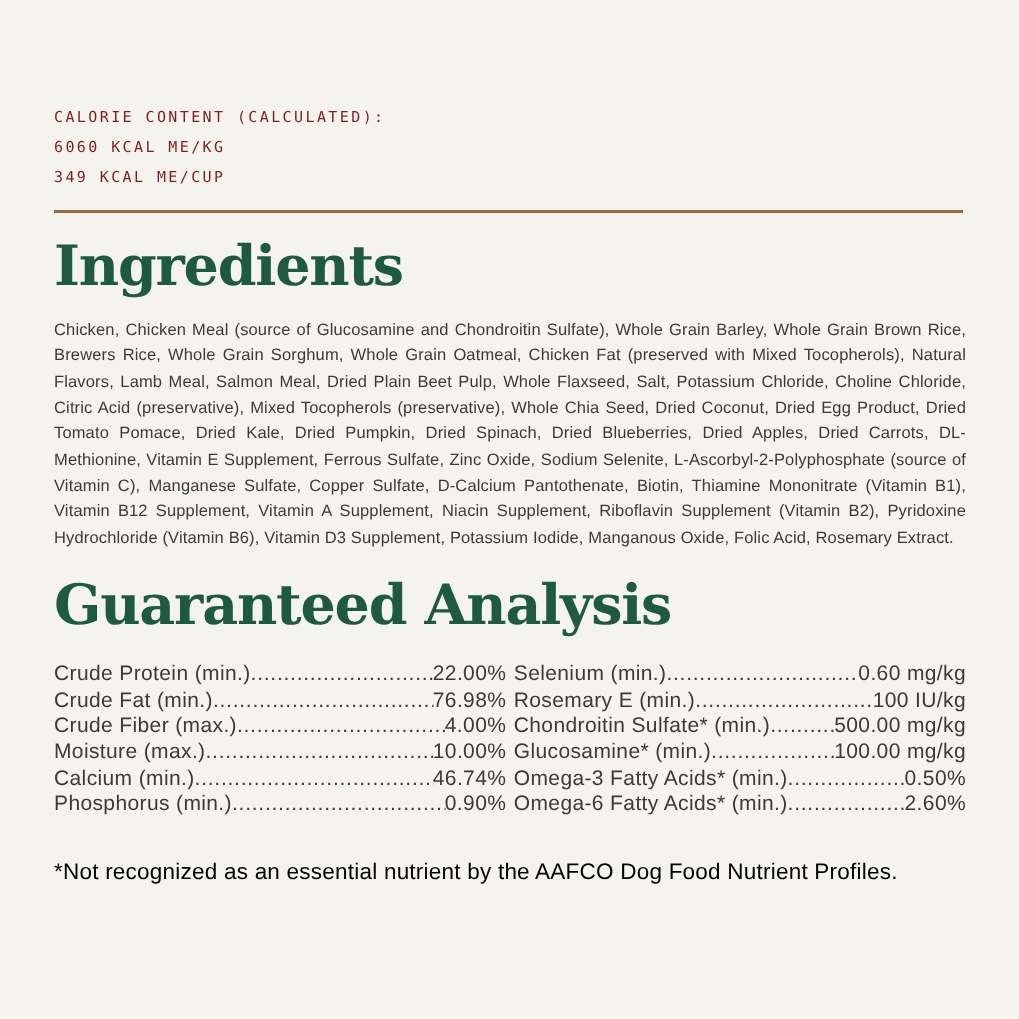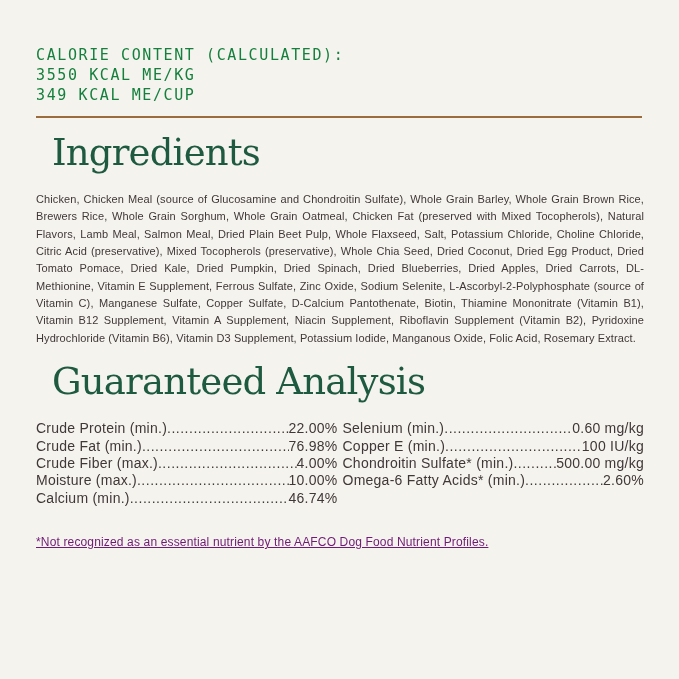--- a/index.html
+++ b/index.html
@@ -16,41 +16,42 @@
   }
   .label-sheet {
     box-sizing: border-box;
     width: 679px;
     height: 679px;
     padding: 45px 34px 0 36px;
   }
   
   .calorie-block {
     font-family: "DejaVu Sans Mono", monospace;
-    font-size: 15px;
+    font-size: 10px;
     line-height: 20px;
     letter-spacing: 1.6px;
-    color: #15803d;
+    color: #7f1d1d;
+    margin-top: 24px;
   }
   
   .divider {
     height: 2px;
     background: #9a6c3e;
     margin-top: 11px;
     width: 606px;
   }
   
   .section-heading {
     font-family: "DejaVu Serif", serif;
-    font-weight: normal;
+    font-weight: bold;
     font-size: 37px;
     line-height: 44px;
     letter-spacing: -0.8px;
     color: #1e5a40;
-    margin: 16px;
+    margin: 0;
   }
   .heading-ingredients { margin-top: 13px; }
   .heading-analysis { margin-top: 13px; }
   
   .ingredients-text {
     margin-top: 13px;
     width: 608px;
     font-size: 11px;
     line-height: 17.35px;
     letter-spacing: 0.1px;
@@ -83,34 +84,33 @@
     min-width: 6px;
   }
   .ga-dots::after {
     content: "....................................................................................";
     letter-spacing: 0.5px;
   }
   .ga-value { flex: 0 0 auto; }
   
   .footnote {
     margin-top: 28px;
-    font-size: 12px;
+    font-size: 15px;
     letter-spacing: 0.15px;
-    color: #701a75;
-    text-decoration: underline;
+    color: #000000;
   }
 </style>
 </head>
 <body>
 
 <div class="label-sheet">
 
   <div class="calorie-block">
     <div>CALORIE CONTENT (CALCULATED):</div>
-    <div>3550 KCAL ME/KG</div>
+    <div>6060 KCAL ME/KG</div>
     <div>349 KCAL ME/CUP</div>
   </div>
 
   <div class="divider"></div>
 
   <h1 class="section-heading heading-ingredients">Ingredients</h1>
 
   <p class="ingredients-text">Chicken, Chicken Meal (source of Glucosamine and Chondroitin Sulfate), Whole Grain Barley, Whole Grain Brown Rice, Brewers Rice, Whole Grain Sorghum, Whole Grain Oatmeal, Chicken Fat (preserved with Mixed Tocopherols), Natural Flavors, Lamb Meal, Salmon Meal, Dried Plain Beet Pulp, Whole Flaxseed, Salt, Potassium Chloride, Choline Chloride, Citric Acid (preservative), Mixed Tocopherols (preservative), Whole Chia Seed, Dried Coconut, Dried Egg Product, Dried Tomato Pomace, Dried Kale, Dried Pumpkin, Dried Spinach, Dried Blueberries, Dried Apples, Dried Carrots, DL-Methionine, Vitamin E Supplement, Ferrous Sulfate, Zinc Oxide, Sodium Selenite, L-Ascorbyl-2-Polyphosphate (source of Vitamin C), Manganese Sulfate, Copper Sulfate, D-Calcium Pantothenate, Biotin, Thiamine Mononitrate (Vitamin B1), Vitamin B12 Supplement, Vitamin A Supplement, Niacin Supplement, Riboflavin Supplement (Vitamin B2), Pyridoxine Hydrochloride (Vitamin B6), Vitamin D3 Supplement, Potassium Iodide, Manganous Oxide, Folic Acid, Rosemary Extract.</p>
 
   <h1 class="section-heading heading-analysis">Guaranteed Analysis</h1>
@@ -135,36 +135,51 @@
       <div class="ga-row">
         <span class="ga-label">Moisture (max.)</span>
           <span class="ga-dots"></span>
           <span class="ga-value">10.00%</span>
       </div>
       <div class="ga-row">
         <span class="ga-label">Calcium (min.)</span>
           <span class="ga-dots"></span>
           <span class="ga-value">46.74%</span>
       </div>
+      <div class="ga-row">
+        <span class="ga-label">Phosphorus (min.)</span>
+          <span class="ga-dots"></span>
+          <span class="ga-value">0.90%</span>
+      </div>
     </div>
     <div class="ga-col">
       <div class="ga-row">
         <span class="ga-label">Selenium (min.)</span>
           <span class="ga-dots"></span>
           <span class="ga-value"> 0.60 mg/kg</span>
       </div>
       <div class="ga-row">
-        <span class="ga-label">Copper E (min.)</span>
+        <span class="ga-label">Rosemary E (min.)</span>
           <span class="ga-dots"></span>
           <span class="ga-value">100 IU/kg</span>
       </div>
       <div class="ga-row">
         <span class="ga-label">Chondroitin Sulfate* (min.)</span>
           <span class="ga-dots"></span>
           <span class="ga-value">500.00 mg/kg</span>
+      </div>
+      <div class="ga-row">
+        <span class="ga-label">Glucosamine* (min.)</span>
+          <span class="ga-dots"></span>
+          <span class="ga-value">100.00 mg/kg</span>
+      </div>
+      <div class="ga-row">
+        <span class="ga-label">Omega-3 Fatty Acids* (min.)</span>
+          <span class="ga-dots"></span>
+          <span class="ga-value">0.50%</span>
       </div>
       <div class="ga-row">
         <span class="ga-label">Omega-6 Fatty Acids* (min.)</span>
           <span class="ga-dots"></span>
           <span class="ga-value"> 2.60%</span>
       </div>
     </div>
   </div>
 
   <div class="footnote">*Not recognized as an essential nutrient by the AAFCO Dog Food Nutrient Profiles.</div>

